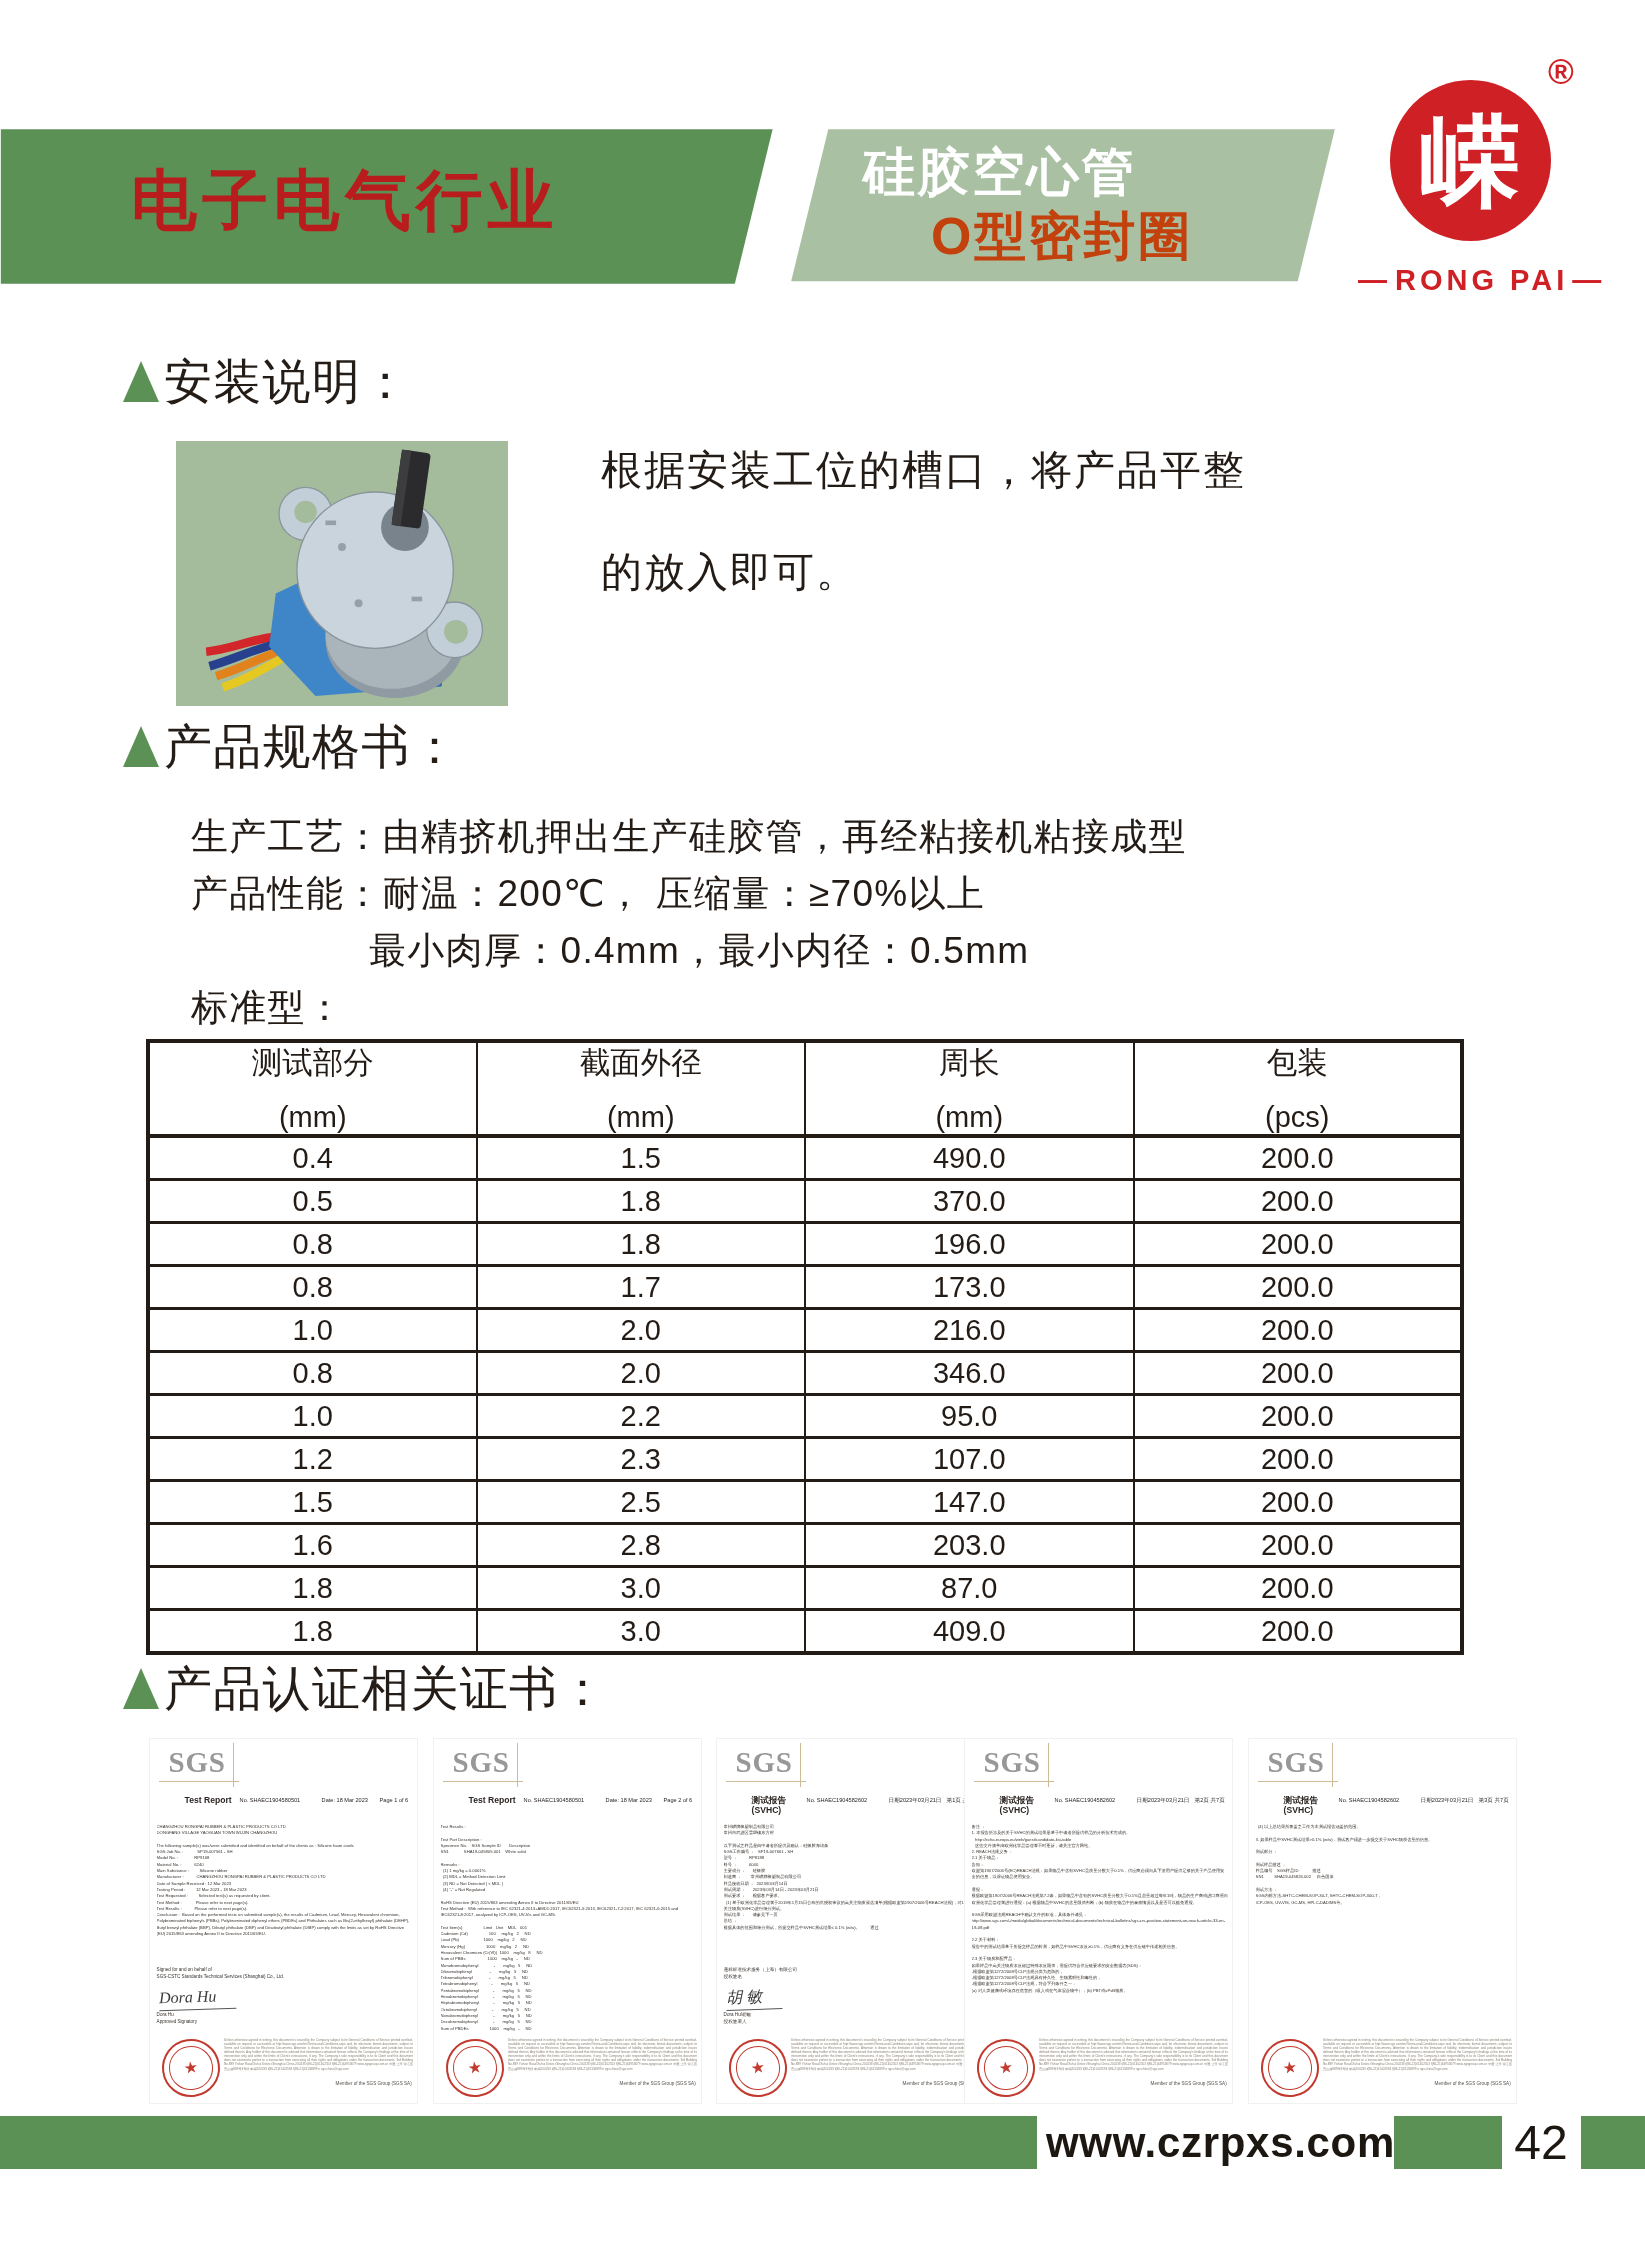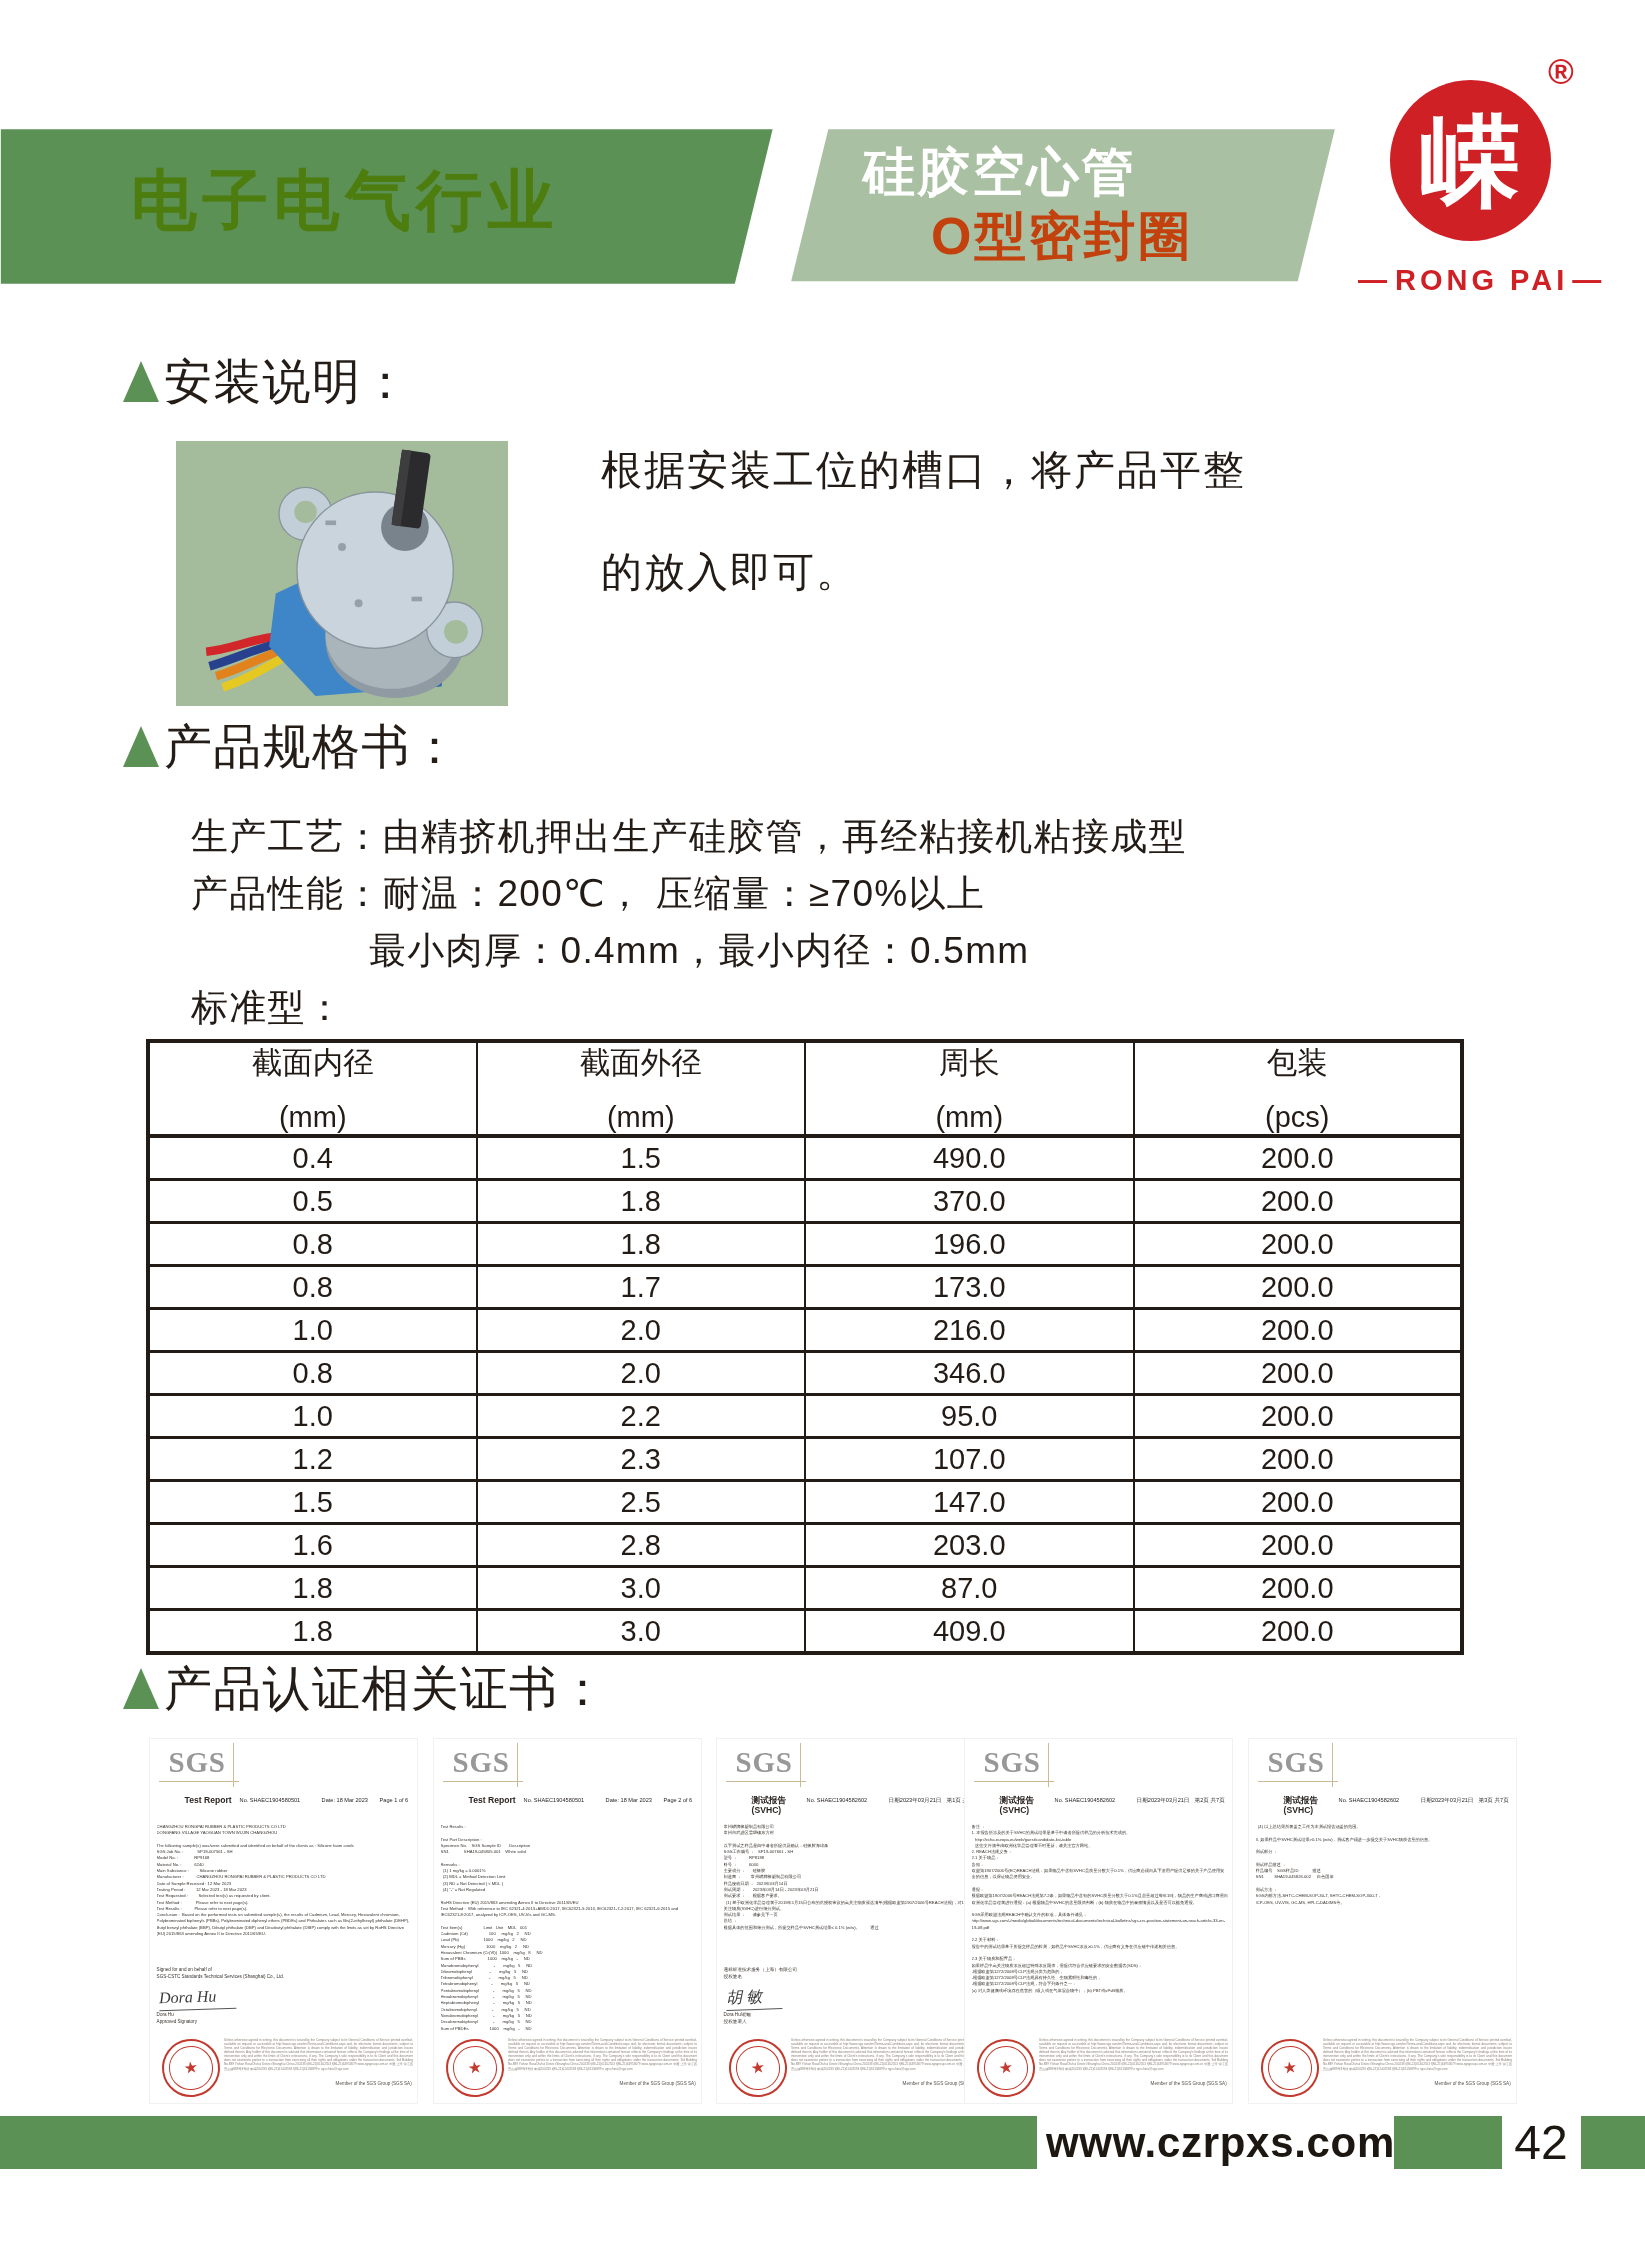--- a/index.html
+++ b/index.html
@@ -1,21 +1,21 @@
 <!DOCTYPE html>
 <html style="font-size:10.6px"><head>
 <meta charset="utf-8">
 <style>
   html,body{margin:0;padding:0;background:#ffffff;}
   body{font-family:"Liberation Sans","DejaVu Sans",sans-serif;color:#231b16;}
   .page{position:relative;width:1646px;height:2250px;background:#ffffff;overflow:hidden;}
 
   
   .hdr-svg{position:absolute;left:0;top:0;width:1646px;height:305px;}
-  .hdr-industry{position:absolute;left:131px;top:167px;font-size:66px;font-weight:bold;color:#4d7c0f;letter-spacing:5.3px;line-height:1;}
+  .hdr-industry{position:absolute;left:131px;top:167px;font-size:66px;font-weight:bold;color:#b91c1c;letter-spacing:5.3px;line-height:1;}
   .hdr-prod1{position:absolute;left:863px;top:146px;font-size:52px;font-weight:bold;color:#ffffff;letter-spacing:2.7px;line-height:1;}
   .hdr-prod2{position:absolute;left:931px;top:210px;font-size:52px;font-weight:bold;color:#c2410c;letter-spacing:2.7px;line-height:1;}
   .logo-circle{position:absolute;left:1390px;top:80px;width:161px;height:161px;border-radius:50%;background:#cf2026;display:flex;align-items:center;justify-content:center;}
   .logo-circle span{color:#ffffff;font-size:100px;font-weight:bold;line-height:1;}
   .logo-reg{position:absolute;left:1548px;top:52px;font-size:35px;font-weight:bold;color:#cf2026;}
   .logo-name{position:absolute;left:1354px;top:264px;width:232px;text-align:center;font-size:29px;font-weight:bold;color:#cf2026;letter-spacing:4px;white-space:nowrap;}
   .logo-name::before,.logo-name::after{content:"—";padding:0 4px;}
 
   
   .sec-title{position:absolute;display:flex;align-items:flex-end;gap:5px;}
@@ -142,21 +142,21 @@
   </div>
   <div class="spec-line" id="spec1">生产工艺：由精挤机押出生产硅胶管，再经粘接机粘接成型</div>
   <div class="spec-line" id="spec2">产品性能：耐温：200℃， 压缩量：≥70%以上</div>
   <div class="spec-line" id="spec3">最小肉厚：0.4mm，最小内径：0.5mm</div>
   <div class="spec-line" id="spec4">标准型：</div>
 
   <table class="spec-table">
     <thead>
         <tr>
           <th>
-            <div>截面内径</div>
+            <div>测试部分</div>
             <div class="h2">(mm)</div>
           </th>
           <th>
             <div>截面外径</div>
             <div class="h2">(mm)</div>
           </th>
           <th>
             <div>周长</div>
             <div class="h2">(mm)</div>
           </th>

